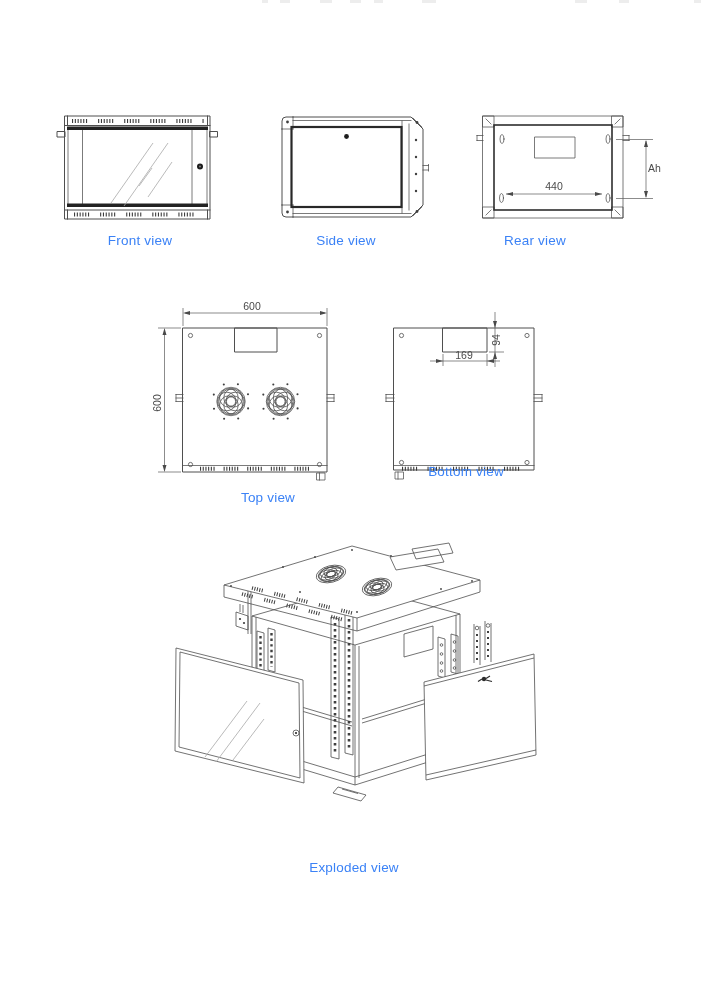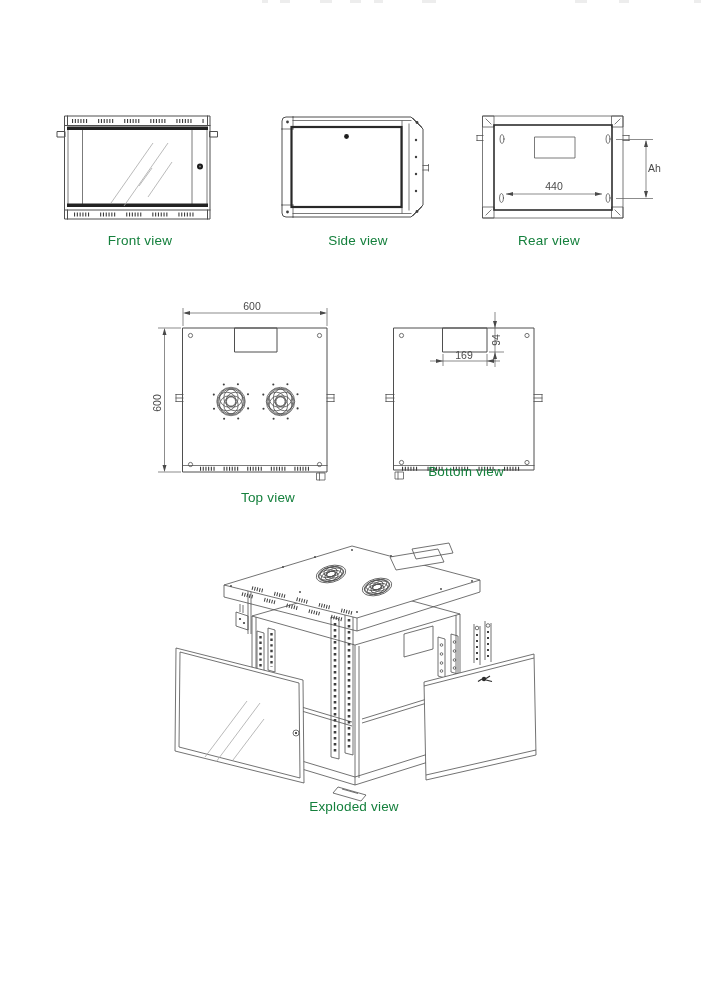--- a/index.html
+++ b/index.html
@@ -4,21 +4,21 @@
 <style>
   html,body { margin:0; padding:0; }
   body {
     width:708px; height:1000px; position:relative;
     background:#ffffff; overflow:hidden;
     font-family:"Liberation Sans", sans-serif;
   }
   svg { position:absolute; overflow:visible; }
   .caption {
     position:absolute; width:150px; text-align:center;
-    font-size:13.5px; color:#15803d; letter-spacing:0.2px;
+    font-size:13.5px; color:#3b82f6; letter-spacing:0.2px;
   }
   .ln   { stroke:#4f4f4f; stroke-width:1; fill:none; stroke-linejoin:round; stroke-linecap:square; }
   .thin { stroke-width:0.75; }
   .x    { stroke:#4f4f4f; stroke-width:0.8; fill:none; stroke-linejoin:round; }
   .dk   { fill:#222222; stroke:none; }
   .dim  { stroke:#5a5a5a; stroke-width:0.7; fill:none; }
   .ar   { fill:#4a4a4a; stroke:none; }
   .glass{ stroke:#a8a8a8; stroke-width:0.8; fill:none; }
   .vent { stroke:#3c3c3c; fill:none; }
   .hole { stroke:#3f3f3f; fill:none; }
@@ -112,21 +112,21 @@
     <circle cx="417" cy="122.5" r="1.4"></circle>
       <circle cx="417" cy="211.5" r="1.4"></circle>
     <circle cx="416" cy="140" r="1.2"></circle>
       <circle cx="416" cy="157" r="1.2"></circle>
     <circle cx="416" cy="174" r="1.2"></circle>
       <circle cx="416" cy="191" r="1.2"></circle>
   </g>
   <circle cx="346.5" cy="136.5" r="2.4" fill="#1c1c1c"></circle>
   <path class="ln thin" d="M423,165.5 h5.5 M423,170 h5.5 M428.5,164.5 v6.5"></path>
 </svg>
-<div class="caption" style="left:283px;top:233px">Side view</div>
+<div class="caption" style="left:271px;top:233px">Side view</div>
 
 <svg style="left:467px;top:108px" width="196" height="120" viewBox="467 108 196 120">
   <g class="ln thin">
     <rect x="483" y="116" width="140" height="102"></rect>
     <rect x="483" y="116" width="11" height="11"></rect>
       <rect x="612" y="116" width="11" height="11"></rect>
     <rect x="483" y="207" width="11" height="11"></rect>
       <rect x="612" y="207" width="11" height="11"></rect>
     <path d="M486,119 L491,124 M620,119 L615,124 M486,215 L491,210 M620,215 L615,210"></path>
     <path d="M477,135.5 H483 M477,140.5 H483 M477,135.5 V140.5
@@ -141,21 +141,21 @@
       <ellipse cx="608" cy="198" rx="2" ry="4.5"></ellipse>
   </g>
   <g class="dim">
     <path d="M506,194 H602 M616,139.5 H653 M616,198.5 H653 M646,141 V197"></path>
   </g>
   <path class="ar" d="M506,194 l7,-2 v4 z M602,194 l-7,-2 v4 z
                       M646,140 l-2,7 h4 z M646,198 l-2,-7 h4 z"></path>
   <text x="554" y="190" text-anchor="middle">440</text>
   <text x="648" y="172">Ah</text>
 </svg>
-<div class="caption" style="left:474px;top:233px">Rear view</div>
+<div class="caption" style="left:460px;top:233px">Rear view</div>
 
 <svg style="left:150px;top:300px" width="192" height="186" viewBox="150 300 192 186">
   <g class="ln">
     <rect x="183" y="328" width="144" height="144"></rect>
     <rect x="235" y="328" width="42" height="24"></rect>
     <path class="thin" d="M183,465.5 H327"></path>
     <path class="thin" d="M176,394.5 h7 M176,398 h7 M176,401.5 h7 M176,394.5 v7
                           M334,394.5 h-7 M334,398 h-7 M334,401.5 h-7 M334,394.5 v7"></path>
     <rect class="thin" x="317" y="473" width="8" height="7"></rect>
     <path class="thin" d="M319.5,473 v7"></path>
@@ -295,13 +295,13 @@
 
   <g>
     <path class="x wh" d="M424,682 L534,654 L536,755 L426,780 Z"></path>
     <path class="x" d="M424,686 L534,658 M426,775 L536,750"></path>
     <g>
       <circle cx="484" cy="679" r="2.2" fill="#2b2b2b"></circle>
       <path d="M478,681.5 l4,-2.5 M490,676 l-4,2.5 M486,680 l6,1.5" stroke="#2b2b2b" stroke-width="1.2" fill="none"></path>
     </g>
   </g>
 </svg>
-<div class="caption" style="left:279px;top:799px">Exploded view</div>
+<div class="caption" style="left:279px;top:860px">Exploded view</div>
 
 </body></html>

